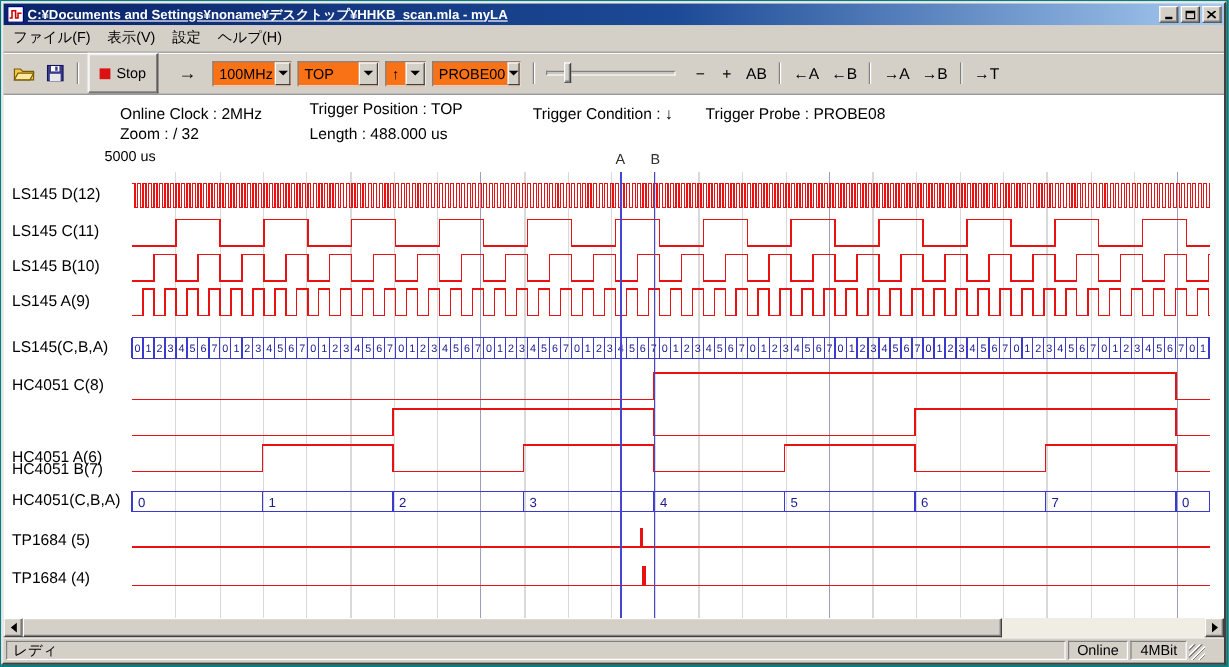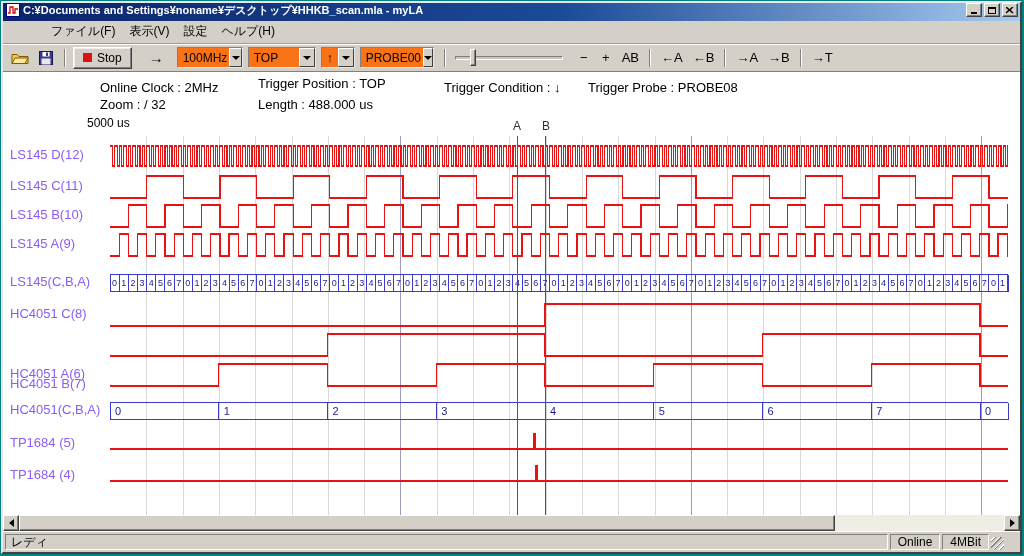--- a/index.html
+++ b/index.html
@@ -13,55 +13,55 @@
   .window {
     position:absolute; left:1px; top:1px; width:1021px; height:553px;
     background:#d4d0c8;
     border:2px solid; border-color:#e8e8e8 #404040 #404040 #e8e8e8;
     display:flex; flex-direction:column;
   }
   
   .titlebar {
     flex:0 0 18px; height:18px;
     background:linear-gradient(90deg,#0a246a 0%,#1c4a96 55%,#a6caf0 100%);
-    display:flex; padding:0 2px; color:#fff;
+    display:flex; align-items:center; padding:0 2px; color:#fff;text-decoration:underline;
   }
   .app-icon { width:14px; height:14px; margin:0 3px 0 1px; flex:0 0 auto; }
   .title-text {
     flex:1; font-size:11px; font-weight:bold; color:#fff;
     white-space:nowrap; overflow:hidden;
   }
   .winbtn {
     width:16px; height:14px; margin-left:2px; padding:0; flex:0 0 auto;
     background:#d4d0c8; border:1px solid; border-color:#fff #404040 #404040 #fff;
     box-shadow:inset -1px -1px 0 #808080;
     display:flex; align-items:center; justify-content:center; cursor:default;
   }
   .g-min { width:6px; height:2px; background:#000; margin-top:6px; }
   .g-max { width:8px; height:7px; border:1px solid #000; border-top-width:2px; }
   
   .menubar {
     flex:0 0 19px; display:flex; align-items:center;
-    font-size:12px; padding-left:1px; background:#d4d0c8;margin-left:40px;
+    font-size:12px; padding-left:1px; background:#d4d0c8;
   }
   .menu-item { padding:2px 7px 3px 7px; white-space:nowrap; }
   
   .toolbar {
     flex:0 0 28px; display:flex; align-items:center; padding:0 3px;
     background:#d4d0c8; border-top:1px solid #9b9b9b; box-shadow:inset 0 1px 0 #ffffff;
   }
   .tb-sep { width:2px; height:18px; margin:0 5px; border-left:1px solid #808080; border-right:1px solid #fff; }
   .tb-flat {
     border:1px solid transparent; background:transparent; padding:1px 4px;
     min-width:22px; height:22px; display:flex; align-items:center; justify-content:center;
     font-size:13px; font-family:inherit; color:#000; cursor:default;
   }
   .run-btn { font-size:15px; font-weight:bold; }
   .stop-btn {
-    display:flex; align-items:center; gap:5px; height:22px; padding:0 9px;
+    display:flex; align-items:center; gap:5px; height:34px; padding:0 9px;
     background:#d4d0c8; border:1px solid; border-color:#fff #404040 #404040 #fff;
     box-shadow:inset -1px -1px 0 #808080, inset 1px 1px 0 #eee;
     font-size:12px; font-family:inherit; margin-left:2px; cursor:default;
   }
   .stop-square { width:9px; height:9px; background:#dd1111; }
   .combo {
     display:flex; align-items:stretch; height:21px; background:#f97316;
     border:1px solid; border-color:#808080 #e8e8e8 #e8e8e8 #808080;
     margin-right:5px;
   }
@@ -90,21 +90,21 @@
   .info-item { position:absolute; font-size:13px; color:#000; white-space:nowrap; }
   #info-sample-clock { left:97px;  top:8px; }
   #info-trigger-pos  { left:255px; top:4px; }
   #info-trigger-cond { left:441px; top:8px; }
   #info-trigger-probe{ left:585px; top:8px; }
   #info-zoom         { left:97px;  top:25px; }
   #info-length       { left:255px; top:25px; }
   #time-scale        { left:84px;  top:44px; font-size:12px; }
   .cursor-label { position:absolute; top:47px; font-size:12px; color:#303030; }
   .ch-label {
-    position:absolute; left:7px; width:98px; font-size:13px; color:#8b5cf6; white-space:nowrap;
+    position:absolute; left:7px; width:98px; font-size:13px; color:#000000; white-space:nowrap;
   }
   
   .hscroll { flex:0 0 16px; position:relative; background:#d4d0c8; }
   .sb-track { position:absolute; left:16px; right:16px; top:0; height:16px; background:#f0ede5; }
   .sb-btn {
     position:absolute; top:0; width:16px; height:16px; padding:0;
     background:#d4d0c8; border:1px solid; border-color:#fff #404040 #404040 #fff;
     box-shadow:inset -1px -1px 0 #808080;
     display:flex; align-items:center; justify-content:center; cursor:default;
   }

